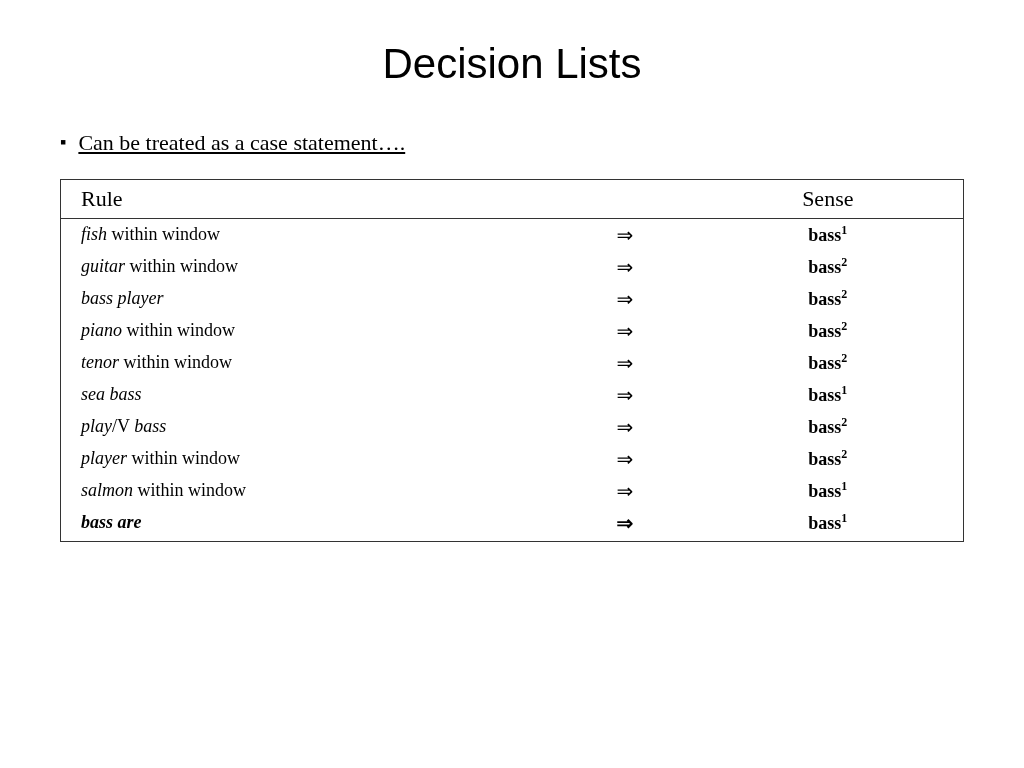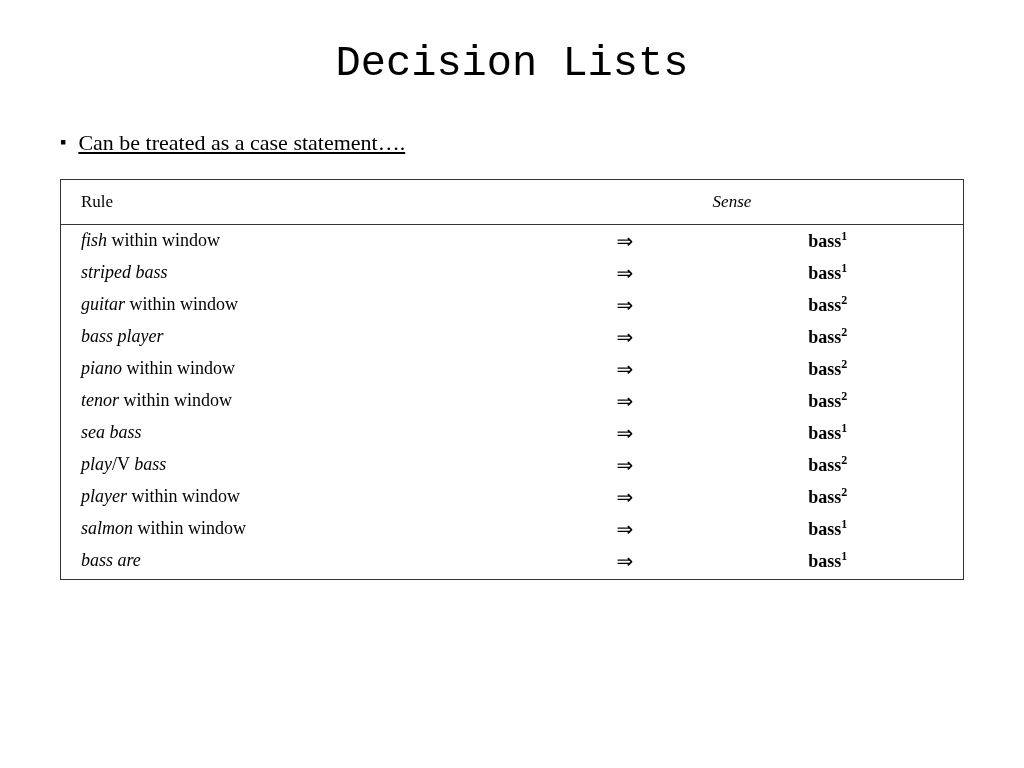--- a/index.html
+++ b/index.html
@@ -14,21 +14,21 @@
       width: 1024px;
       height: 768px;
       overflow: hidden;
       display: flex;
       flex-direction: column;
       align-items: center;
       padding: 40px 60px;
     }
 
     .page-title {
-      font-family: Liberation Mono, monospace;
+      font-family: Liberation Sans, sans-serif;
       font-size: 42px;
       font-weight: normal;
       text-align: center;
       margin-bottom: 40px;
       width: 100%;
     }
 
     .bullet-section {
       width: 100%;
       margin-bottom: 20px;
@@ -53,40 +53,39 @@
 
     .decision-table {
       width: 100%;
       border-collapse: collapse;
       border: 1.5px solid #333;
       font-size: 18px;
     }
 
     .decision-table th {
       border-bottom: 1.5px solid #333;
-      padding: 12px 20px;
+      padding: 6px 20px;
       font-weight: normal;
       font-family: 'Times New Roman', Times, serif;
-      font-size: 17px;
+      font-size: 22px;
     }
 
     .decision-table th:first-child {
       text-align: left;
       width: 55%;
     }
 
     .decision-table th.arrow-col {
       text-align: center;
       width: 15%;
     }
 
     .decision-table th.sense-col {
-      text-align: left;
+      text-align: center;
       width: 30%;
-      font-style: italic;
     }
 
     .decision-table td {
       padding: 4px 20px;
       font-family: 'Times New Roman', Times, serif;
       font-size: 18px;
     }
 
     .decision-table td:first-child {
       text-align: left;
@@ -106,20 +105,21 @@
       font-style: italic;
       margin-top: 15px;
     }
 
     sup {
       font-size: 12px;
     }
 
     .decision-table tbody tr:last-child td {
       padding-bottom: 6px;
+      font-weight: bold;
     }
   </style>
 </head>
 <body>
 
 <h1 class="page-title">Decision Lists</h1>
 
 <div class="bullet-section">
   <span class="bullet-marker">▪</span>
   <span class="bullet-text">Can be treated as a case statement….</span>
@@ -129,25 +129,20 @@
   <thead>
     <tr>
       <th>Rule</th>
       <th class="arrow-col"></th>
       <th class="sense-col">Sense</th>
     </tr>
   </thead>
   <tbody id="table-body">
   <tr>
         <td><span class="italic-word">fish</span> within window</td>
-        <td class="arrow-cell">⇒</td>
-        <td class="sense-cell">bass<sup>1</sup></td>
-      </tr>
-      <tr>
-        <td><span class="italic-word">striped bass</span></td>
         <td class="arrow-cell">⇒</td>
         <td class="sense-cell">bass<sup>1</sup></td>
       </tr>
       <tr>
         <td><span class="italic-word">guitar</span> within window</td>
         <td class="arrow-cell">⇒</td>
         <td class="sense-cell">bass<sup>2</sup></td>
       </tr>
       <tr>
         <td><span class="italic-word">bass player</span></td>

